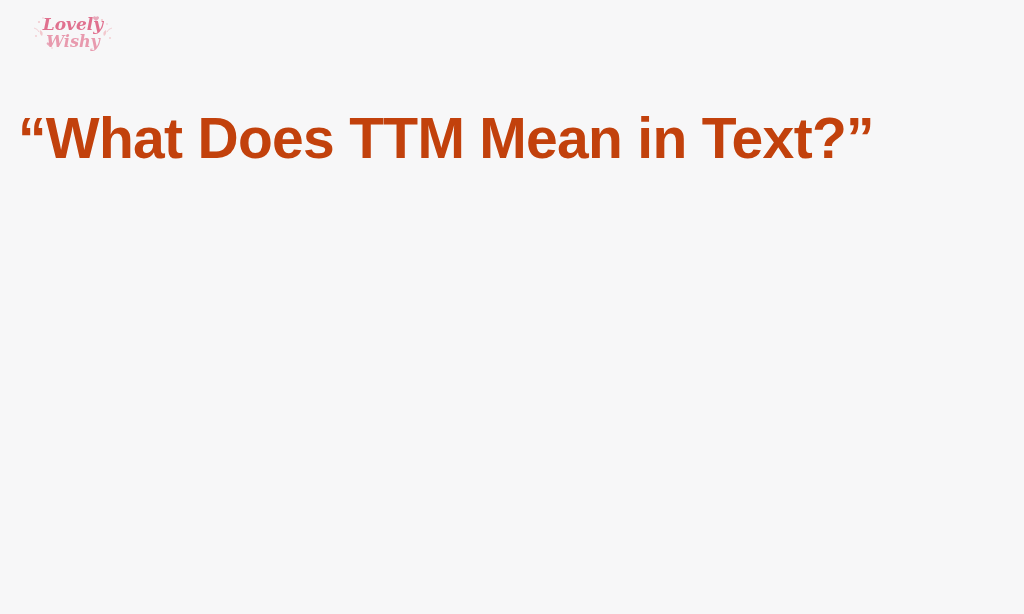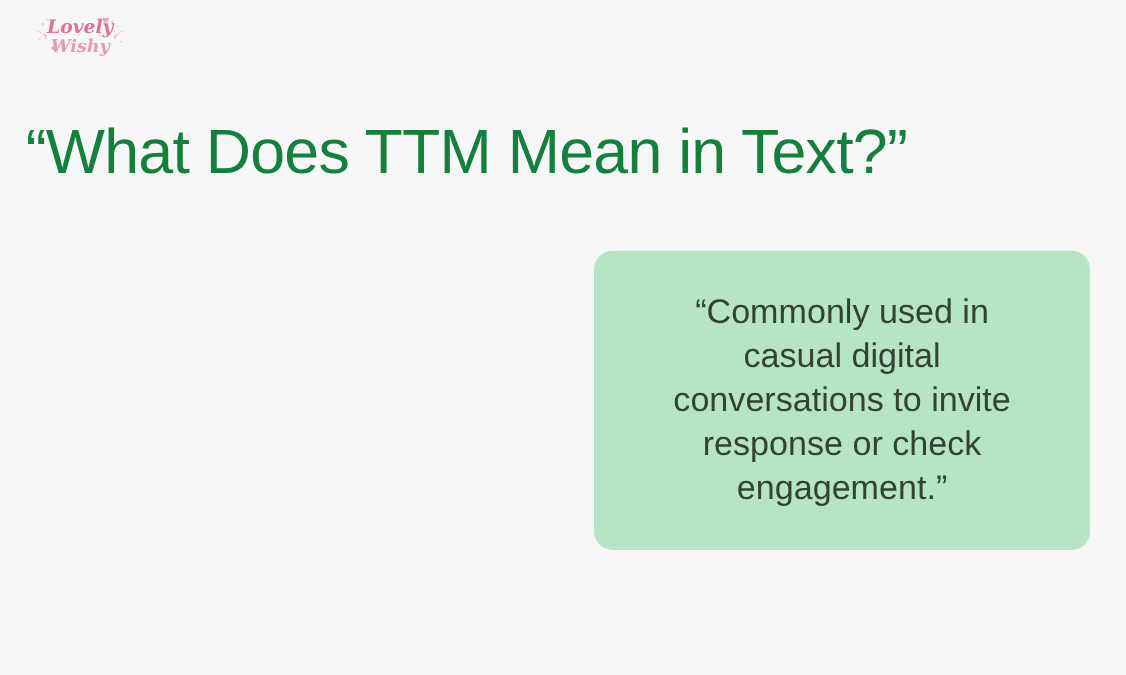--- a/index.html
+++ b/index.html
@@ -52,23 +52,23 @@
   .logo-deco-dark { fill: #e8a9bb; }
 
   
   .title {
     position: absolute;
     left: 0;
     top: 103px;
     width: 812px;
     text-align: center;
     font-size: 57px;
-    font-weight: normal;
+    font-weight: bold;
     letter-spacing: -0.7px;
-    color: #15803d;
+    color: #c2410c;
     line-height: 70px;
     white-space: nowrap;
   }
 
   
   .cards {
     position: absolute;
     left: 47px;
     top: 228px;
     width: 926px;
@@ -143,19 +143,16 @@
       <text class="logo-line1" x="43" y="22" text-anchor="middle">Lovely</text>
       <text class="logo-line2" x="43" y="39" text-anchor="middle">Wishy</text>
     </svg>
   </div>
 
   <h1 class="title">“What Does TTM Mean in Text?”</h1>
 
   <div class="cards">
 
 
-    <div class="card card-green">
-      <div class="card-green-text">“Commonly used in casual digital conversations to invite response or check engagement.”</div>
-    </div>
 
   </div>
 
 </div>
 
 </body></html>

